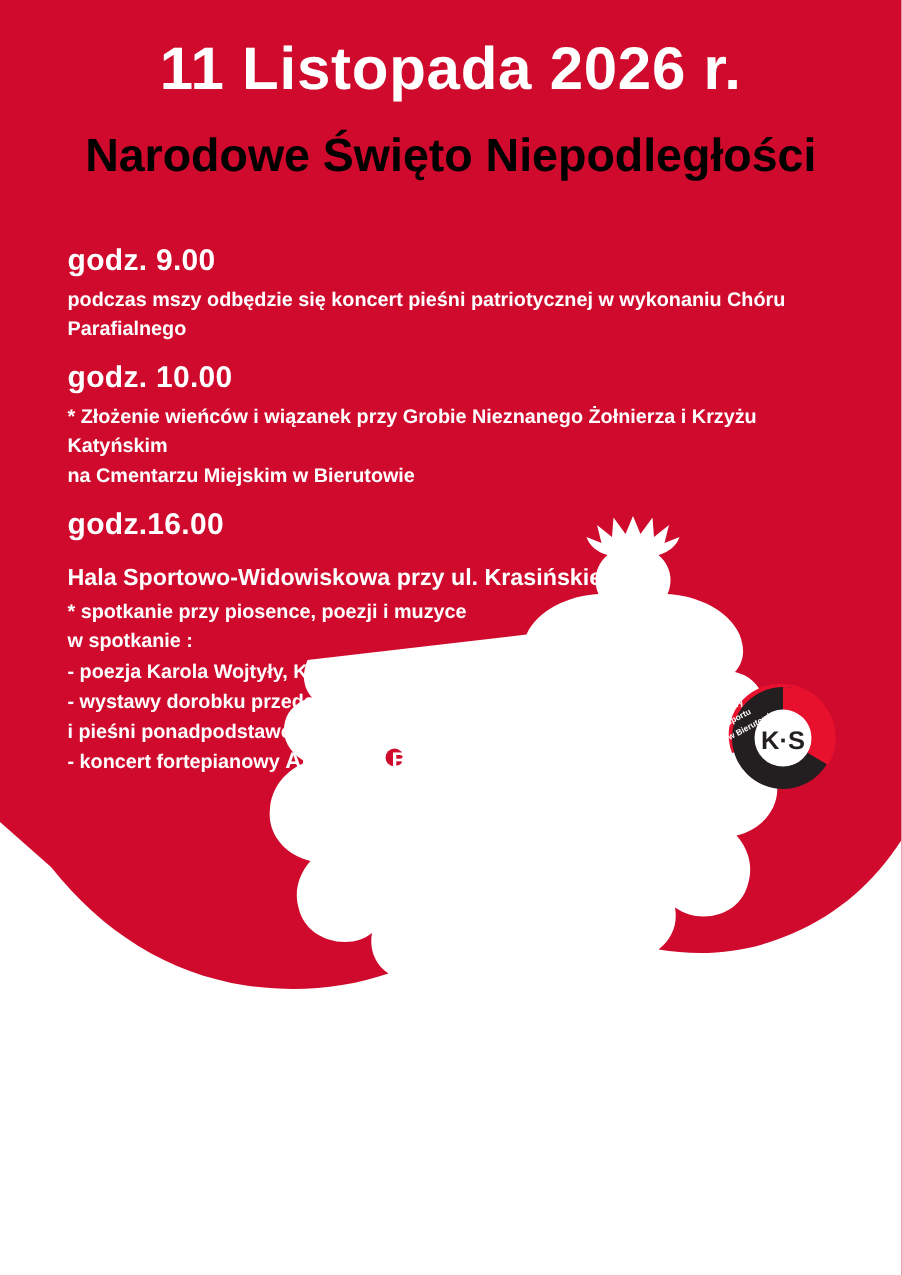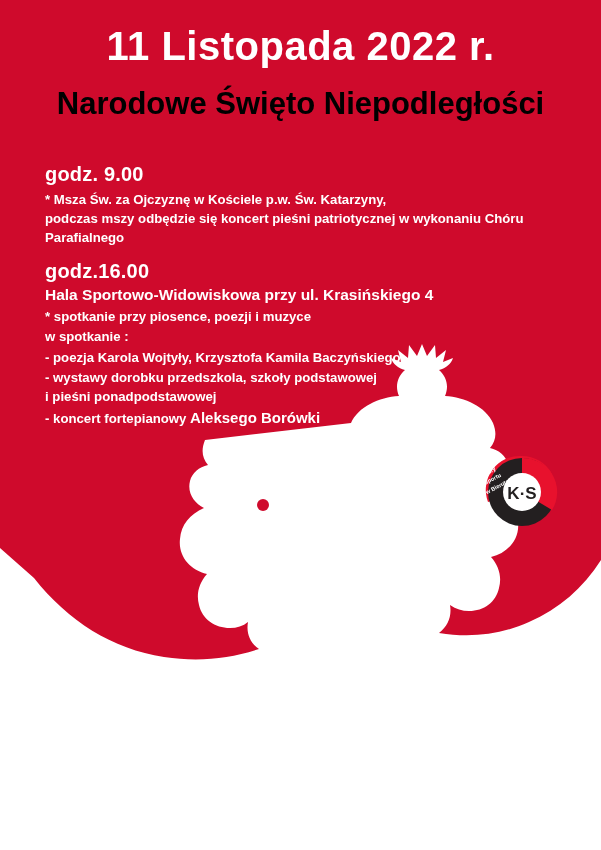--- a/index.html
+++ b/index.html
@@ -73,21 +73,21 @@
     font-weight: bold;
     margin: 0 0 3px 0;
   }
   .slot-line {
     font-size: 13.2px;
     font-weight: bold;
     line-height: 1.45;
     margin: 0;
   }
   .slot-3 .slot-time {
-    margin-bottom: 3px;
+    margin-bottom: 15px;
   }
   .program-list {
     margin: 2px 0 0 0;
     padding: 0;
     list-style: none;
   }
   .program-list li {
     font-size: 13.2px;
     font-weight: bold;
     line-height: 1.5;
@@ -159,32 +159,36 @@
       l -10 4 l 3 -12 l -10 8 l -1 -13 l -8 11 l -5 -12 l -5 12 l -8 -11 l -1 13 l -10 -8 l 3 12 l -10 -4
       c2 6 7 10 14 12
       c-8 7 -10 17 -6 26
       c-20 1 -41 11 -48 27 z
     "></path>
 
     <circle cx="263" cy="505" r="6" fill="#cf0a2c"></circle>
   </svg>
 
   <div class="title-block">
-    <h1 class="title-main">11 Listopada 2022 r.</h1>
+    <h1 class="title-main">11 Listopada 2026 r.</h1>
     <h2 class="title-sub">Narodowe Święto Niepodległości</h2>
   </div>
 
   <div class="schedule">
 
     <div class="slot slot-1">
       <p class="slot-time">godz.  9.00</p>
-      <p class="slot-line">* Msza Św. za Ojczyznę w Kościele p.w. Św. Katarzyny,</p>
       <p class="slot-line">podczas mszy odbędzie się koncert pieśni patriotycznej w wykonaniu Chóru Parafialnego</p>
     </div>
 
+    <div class="slot slot-2">
+      <p class="slot-time">godz. 10.00</p>
+      <p class="slot-line">* Złożenie wieńców i wiązanek przy Grobie Nieznanego Żołnierza i Krzyżu Katyńskim</p>
+      <p class="slot-line">na Cmentarzu Miejskim w Bierutowie</p>
+    </div>
 
     <div class="slot slot-3">
       <p class="slot-time">godz.16.00</p>
       <p class="slot-venue">Hala Sportowo-Widowiskowa przy ul. Krasińskiego 4</p>
       <p class="slot-line">* spotkanie przy piosence, poezji i muzyce</p>
       <p class="slot-line">w spotkanie :</p>
       <ul class="program-list">
         <li>- poezja Karola Wojtyły, Krzysztofa Kamila Baczyńskiego</li>
         <li>- wystawy dorobku przedszkola, szkoły podstawowej</li>
         <li>  i pieśni ponadpodstawowej</li>

